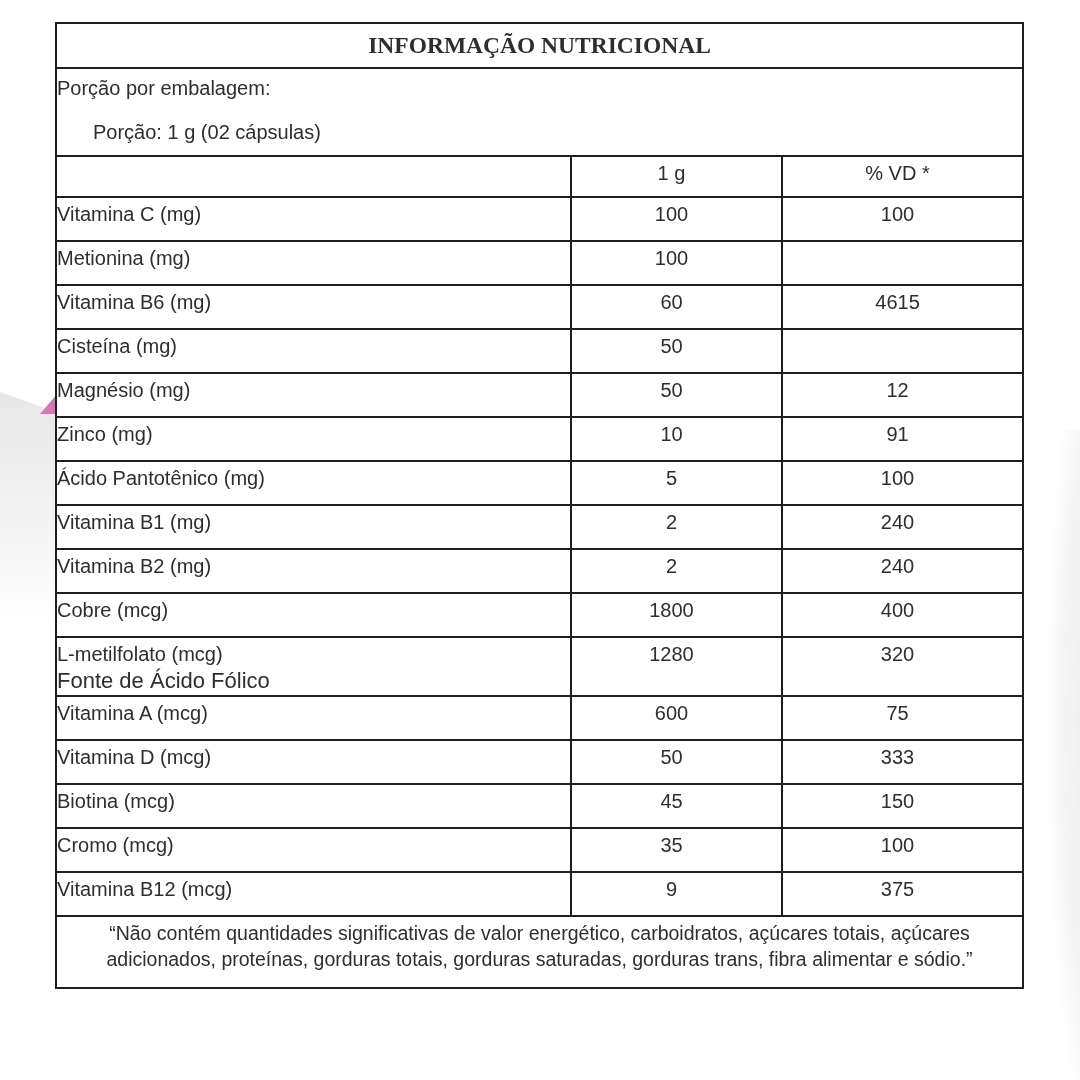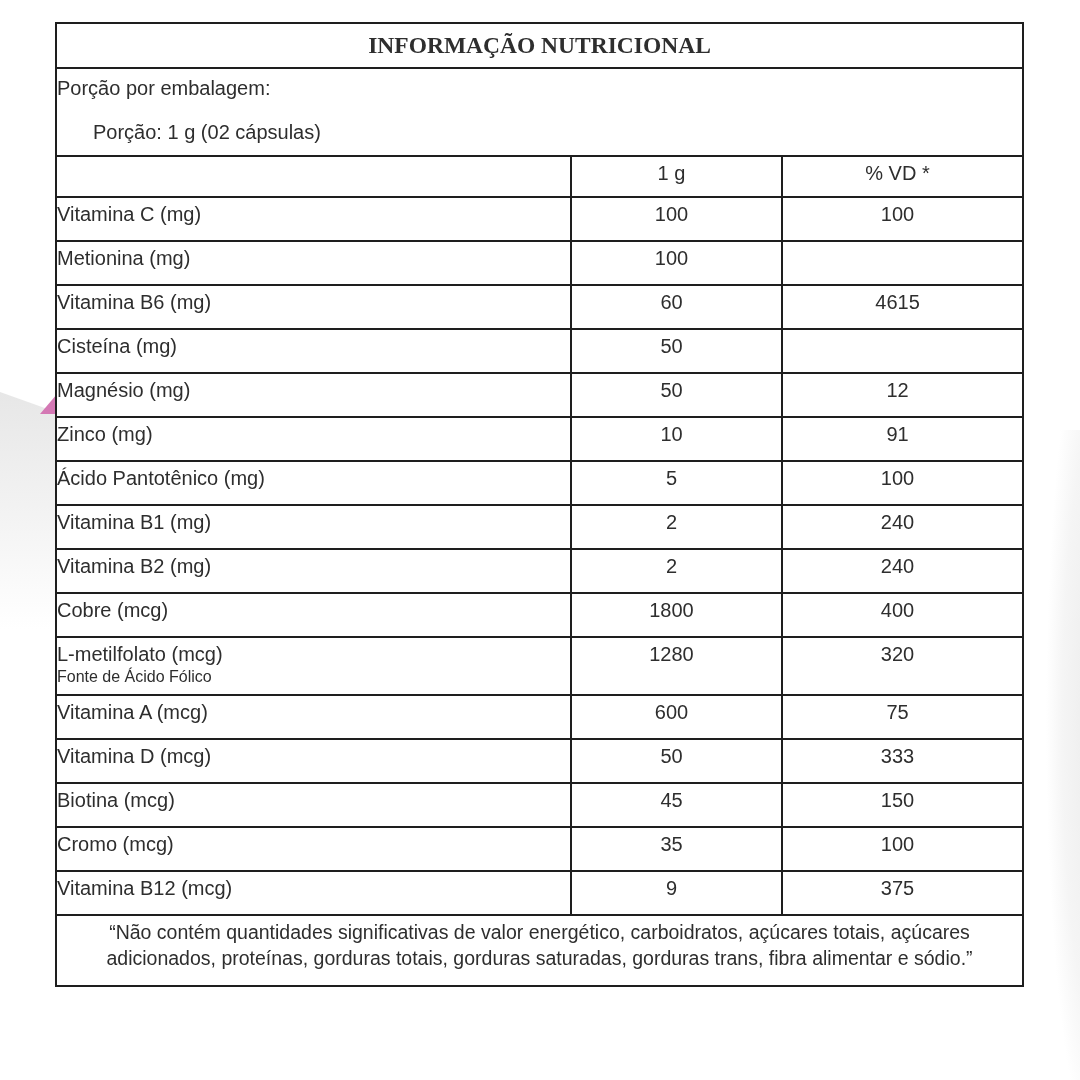--- a/index.html
+++ b/index.html
@@ -44,21 +44,21 @@
     height:39px;text-align:center;vertical-align:middle;
     font-weight:bold;font-size:23.5px;padding:2px 4px;font-family:Liberation Serif, serif;
   }
   tr.serving-row td{height:79px;}
   .serving-line1{margin-top:3px;}
   .serving-line2{margin-top:21px;margin-left:36px;}
   tr.col-header-row td{height:32px;margin-top:48px;}
   td.c{text-align:center;padding-left:4px;padding-right:4px;}
   tr.data-row td{height:35px;}
   tr.data-row.tall td{height:49px;}
-  .sub{font-size:16px;margin-top:2px;}
+  .sub{font-size:22px;margin-top:2px;}
   tr.note-row td{
     height:44px;text-align:center;
     font-size:19.5px;line-height:1.32;padding:4px 6px 14px 6px;
   }
   tr.foot-row td{height:33px;}
 </style>
 </head>
 <body>
 
 <div class="page">

